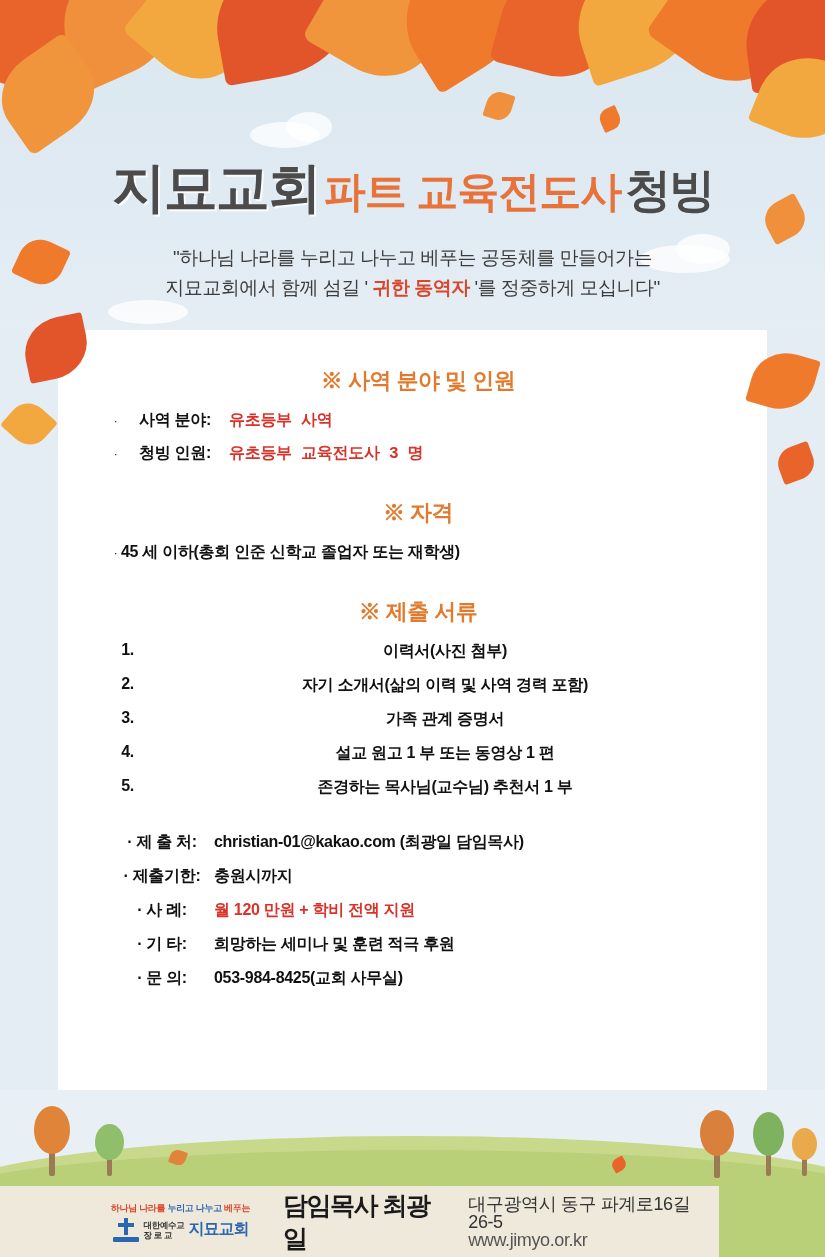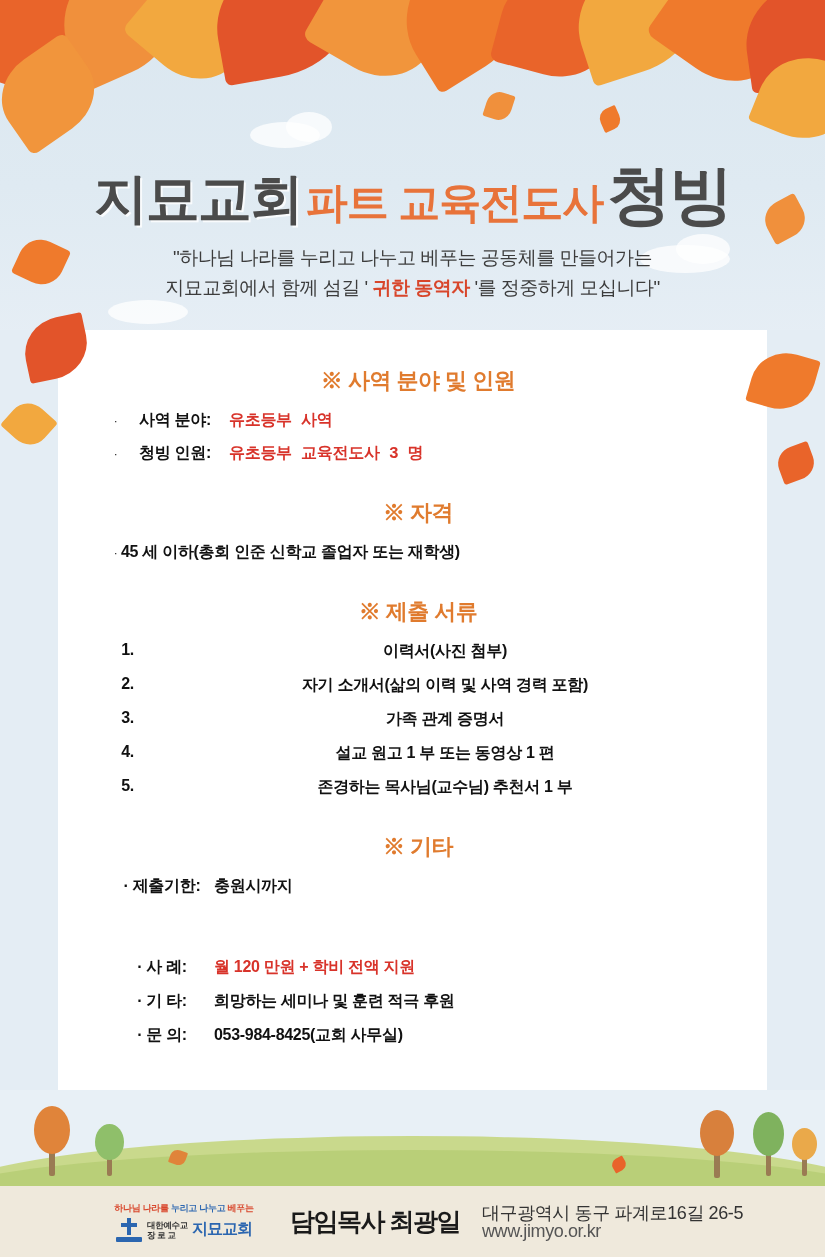--- a/index.html
+++ b/index.html
@@ -78,21 +78,21 @@
     text-shadow: 2px 2px 0 rgba(255,255,255,.8);
   }
   .t-mid {
     font-size: 42px;
     font-weight: bold;
     color: #e8733a;
     letter-spacing: -1px;
     padding: 0 4px;
   }
   .t-last {
-    font-size: 64px;
+    font-size: 46px;
     font-weight: bold;
     color: #4b4b4b;
     letter-spacing: -2px;
   }
 
   .subtitle {
     position: absolute;
     left: 0; top: 243px;
     width: 825px;
     text-align: center;
@@ -191,21 +191,21 @@
   }
   .etc-lbl {
     flex: 0 0 104px;
     font-weight: bold;
     color: #111;
   }
   .etc-val {
     font-weight: bold;
     color: #111;
   }
-  .etc-val.red { color: #d8332a; margin-top: 47px; }
+  .etc-val.red { color: #d8332a; }
 
   
   .ground-sky {
     position: absolute;
     left: 0; top: 1090px;
     width: 825px; height: 110px;
     background: #e8f0f6;
   }
   .hill {
     position: absolute;
@@ -228,21 +228,21 @@
   .trunk {
     position: absolute;
     background: #9a7b53;
     border-radius: 2px;
   }
 
   
   .footer {
     position: absolute;
     left: 0; top: 1186px;
-    width: 825px; height: 71px;
+    width: 719px; height: 71px;
     background: #efe9dc;
     display: flex;
     align-items: center;
   }
   .footer-logo {
     margin-left: 96px;
     width: 176px;
   }
   .logo-top {
     font-size: 9px;
@@ -384,21 +384,24 @@
       <ol class="docs">
         <li>이력서(사진 첨부)</li>
         <li>자기 소개서(삶의 이력 및 사역 경력 포함)</li>
         <li>가족 관계 증명서</li>
         <li>설교 원고 1 부 또는 동영상 1 편</li>
         <li>존경하는 목사님(교수님) 추천서 1 부</li>
       </ol>
     </div>
 
     <div class="sec">
-      <div class="sec-head">※ 기타</div>
+      <div class="etc-row indent-1">
+        <span class="etc-lbl">· 제 출 처:</span>
+        <span class="etc-val">christian-01@kakao.com (최광일 담임목사)</span>
+      </div>
       <div class="etc-row indent-1">
         <span class="etc-lbl">· 제출기한:</span>
         <span class="etc-val">충원시까지</span>
       </div>
       <div class="etc-row indent-1">
         <span class="etc-lbl">· 사     례:</span>
         <span class="etc-val red">월 120 만원 + 학비 전액 지원</span>
       </div>
       <div class="etc-row indent-1">
         <span class="etc-lbl">· 기     타:</span>

